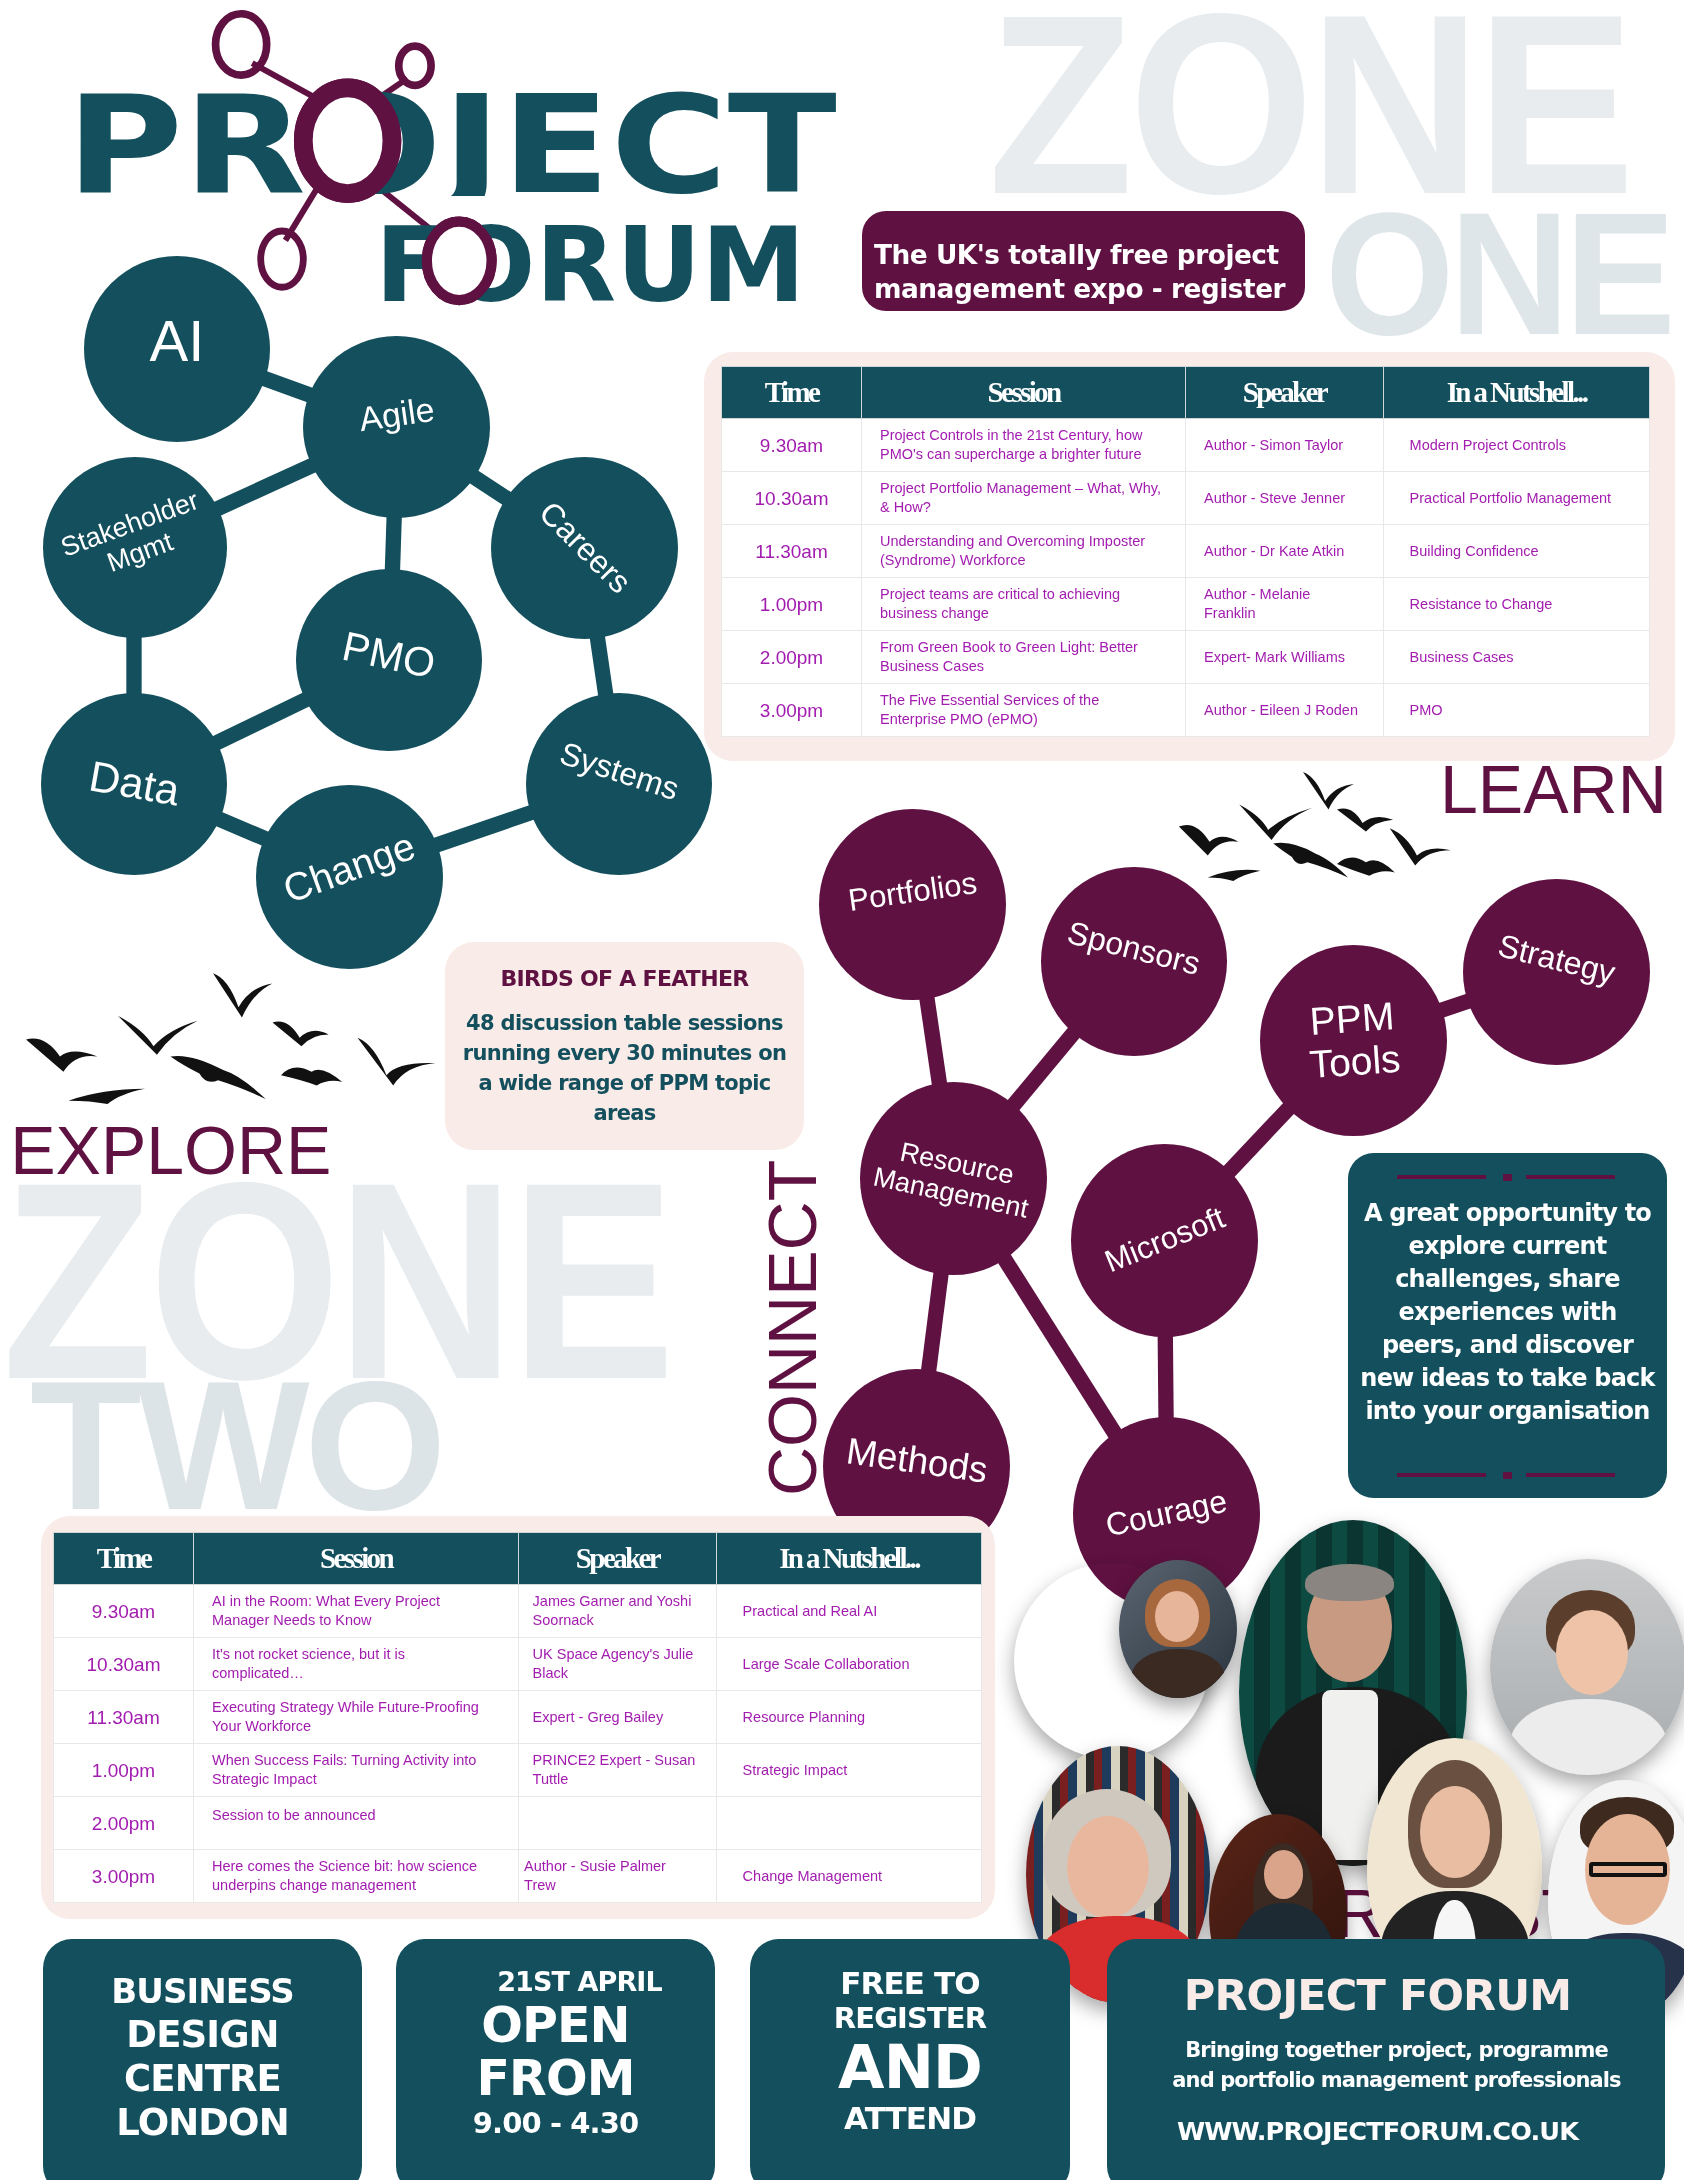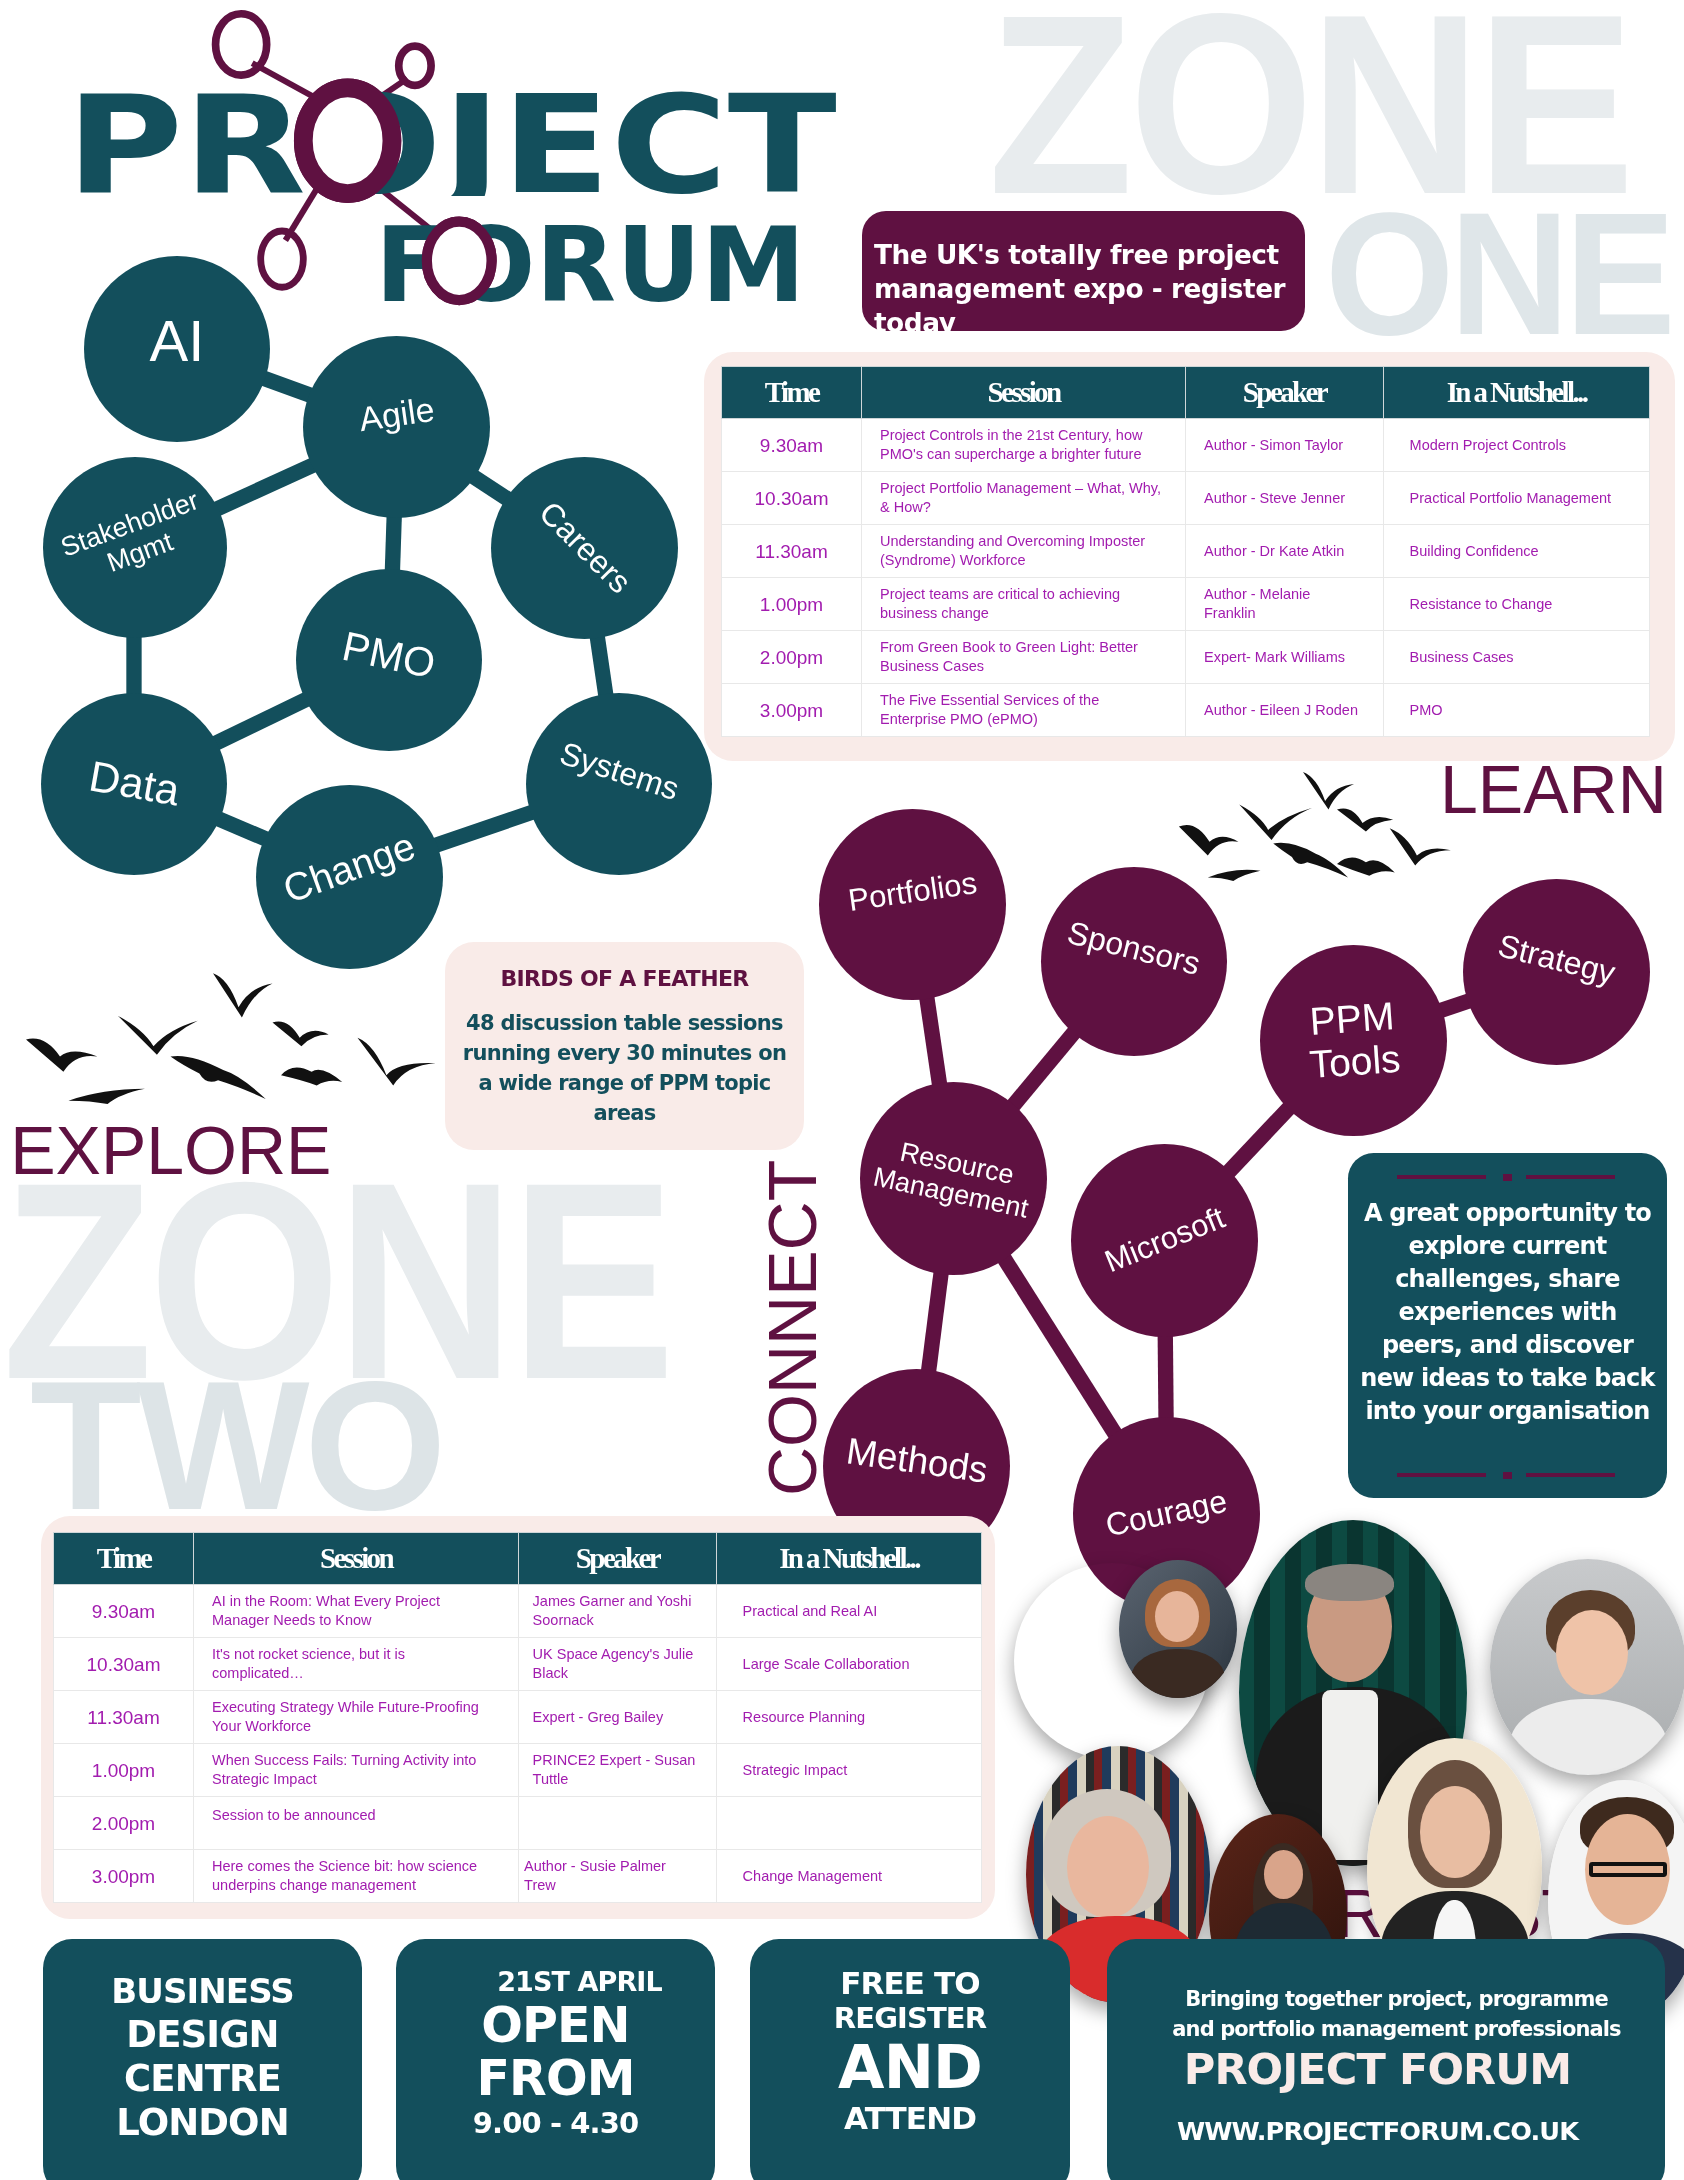--- a/index.html
+++ b/index.html
@@ -9,21 +9,21 @@
 
   
   .zone-word { position: absolute; font-family: "Liberation Sans", sans-serif; font-weight: 700; line-height: 1; letter-spacing: -5.1px; white-space: nowrap; }
   .zone1-zone { left: 988px; top: -24px; font-size: 256px; color: #e8ecee; transform: scaleX(0.93); transform-origin: left top; }
   .zone1-one  { left: 1325px; top: 186px; font-size: 175px; color: #dfe6e9; transform: scaleX(0.95); transform-origin: left top; }
   .zone2-zone { left: 1.7px; top: 1141px; font-size: 281px; color: #e8ecee; transform: scaleX(0.88); transform-origin: left top; }
   .zone2-two  { left: 30px; top: 1354px; font-size: 183px; color: #dde4e7; transform: scaleX(1.0); transform-origin: left top; }
   .logo-svg { left: 0; top: 0; }
 
   
-  .tagline { left: 862px; top: 211px; width: 443px; height: 120px; background: #5f1141; border-radius: 24px; color: #fff; font-weight: 700; font-size: 26.4px; line-height: 34px; padding: 27px 0 0 12px; font-family: "DejaVu Sans", sans-serif; letter-spacing: -0.5px; }
+  .tagline { left: 862px; top: 211px; width: 443px; height: 100px; background: #5f1141; border-radius: 24px; color: #fff; font-weight: 700; font-size: 26.4px; line-height: 34px; padding: 27px 0 0 12px; font-family: "DejaVu Sans", sans-serif; letter-spacing: -0.5px; }
 
   
   .sched-wrap { background: #f9ebe8; border-radius: 29px; position: absolute; }
   .sched { position: absolute; border-collapse: collapse; background: #fff; table-layout: fixed; }
   .sched th { background: #134f5c; color: #fff; font-family: Liberation Serif, serif; font-weight: 700; font-size: 29px; letter-spacing: -2.6px; border: 1.7px solid #cfd6d8; height: 52px; text-align: center; }
   .sched td { border: 1.7px solid #e8e8e8; color: #a21caf; font-family: "Liberation Sans", sans-serif; font-size: 14.5px; line-height: 19px; height: 53px; vertical-align: middle; padding: 0 18px; }
   .sched td.time { text-align: center; font-size: 19px; }
 
   
   .label-big { position: absolute; color: #5f1141; font-family: "Liberation Sans", sans-serif; line-height: 1; white-space: nowrap; }
@@ -401,17 +401,17 @@
   <span class="ln" style="font-size:49px;line-height:53px;">FROM</span>
   <span class="ln" style="font-size:29px;line-height:37px;">9.00 - 4.30</span>
 </div>
 <div class="bbox" style="left:750px;width:320px;padding-top:25.6px;">
   <span class="ln" style="font-size:31px;line-height:36px;">FREE TO</span>
   <span class="ln" style="font-size:29px;line-height:34px;">REGISTER</span>
   <span class="ln" style="font-size:60px;line-height:65px;">AND</span>
   <span class="ln" style="font-size:31px;line-height:36px;">ATTEND</span>
 </div>
 <div class="bbox" style="left:1107px;width:558px;padding-top:31px;">
+  <span class="ln" style="font-size:43px;line-height:51px;color:#f9ebe8;margin-left:-17px;">PROJECT FORUM</span>
   <span class="ln" style="font-size:21px;line-height:30px;margin:13.6px 34px 0 55px;">Bringing together project, programme and portfolio management professionals</span>
-  <span class="ln" style="font-size:43px;line-height:51px;color:#f9ebe8;margin-left:-17px;">PROJECT FORUM</span>
   <span class="ln" style="font-size:25.6px;line-height:34px;margin-top:19px;margin-left:-17px;">WWW.PROJECTFORUM.CO.UK</span>
 </div>
 
 
 </body></html>

